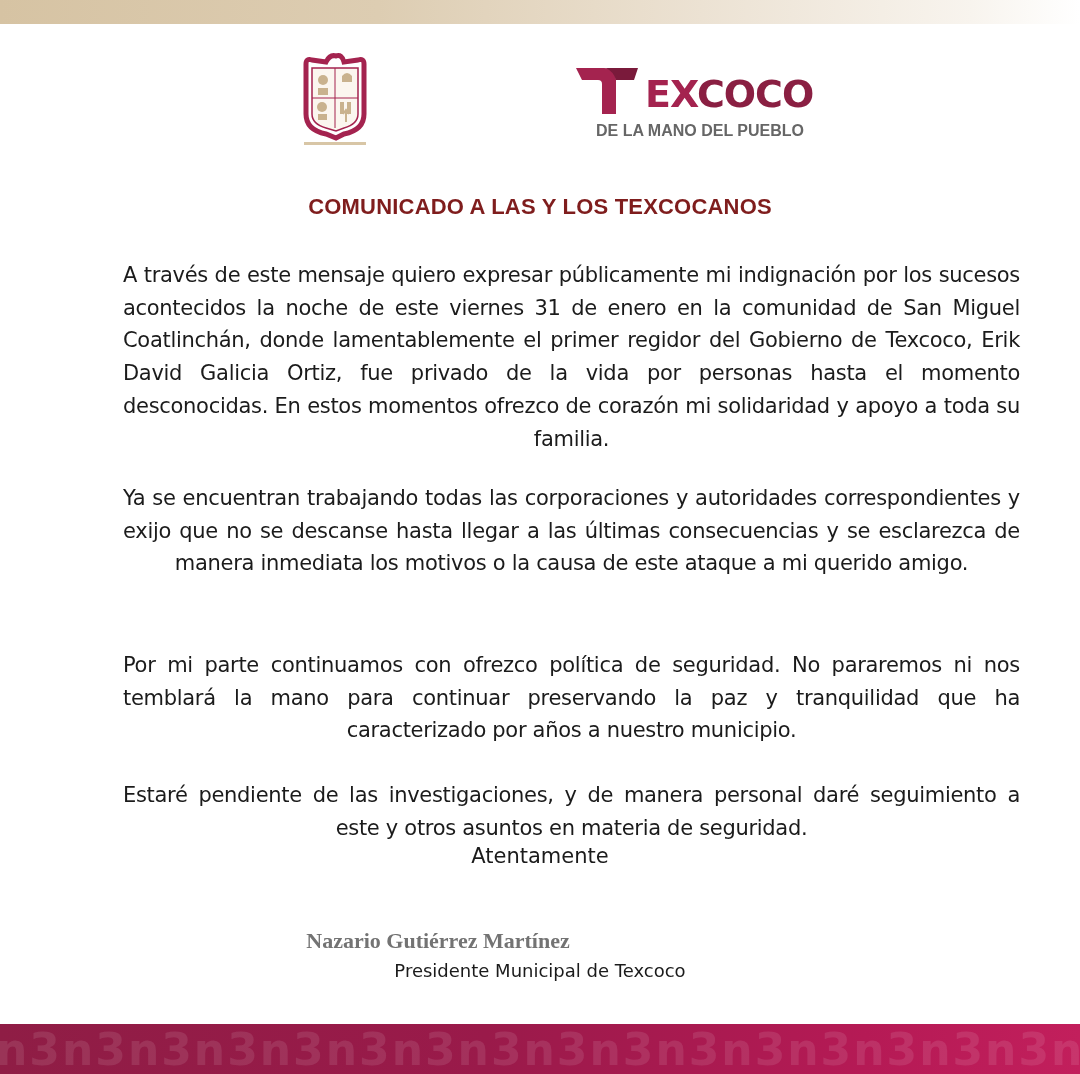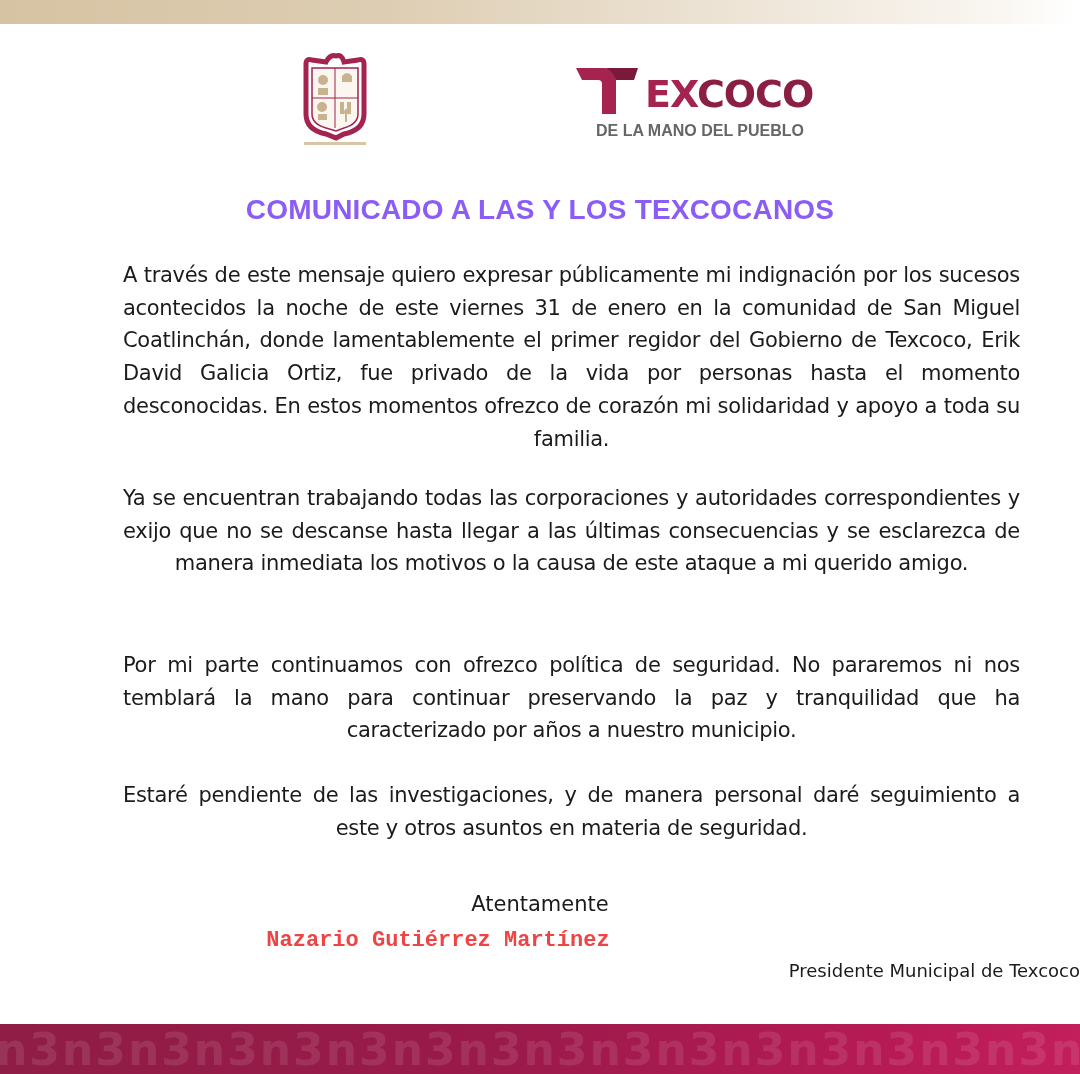--- a/index.html
+++ b/index.html
@@ -20,46 +20,46 @@
 
   .tex-logo { position: absolute; left: 576px; top: 14px; width: 210px; height: 72px; }
   .tex-mark { position: absolute; left: 0; top: 0; width: 62px; height: 48px; }
   .tex-word { position: absolute; left: 40px; top: 6px; font-family: "DejaVu Sans", sans-serif; font-weight: bold; font-size: 38px; letter-spacing: -1px; line-height: 44px; padding-left: 29px; }
   .tex-word .ex { color: #a4234f; }
   .tex-word .coco { color: #8a1f42; }
   .tex-sub { position: absolute; left: 20px; top: 56px; font-family: Liberation Sans, sans-serif; font-weight: bold; font-size: 16px; color: #666666; letter-spacing: 0; white-space: nowrap; }
 
   .title {
     position: absolute; top: 194px; left: 0; width: 1080px; text-align: center;
-    font-family: "Liberation Sans", sans-serif; font-weight: bold; font-size: 28px; color: #8b5cf6;
+    font-family: "Liberation Sans", sans-serif; font-weight: bold; font-size: 22px; color: #7f1d1d;
     letter-spacing: 0.2px;
   }
 
   .body-text {
     position: absolute; left: 87px; width: 897px;
     font-family: "DejaVu Sans", sans-serif; font-size: 21px; line-height: 32.7px; color: #1b1b1b;
     text-align: justify; text-align-last: center;
     letter-spacing: -0.3px;
     margin-left: 36px;
   }
   .p1 { top: 259px; }
   .p2 { top: 482px; }
   .p3 { top: 649px; }
   .p4 { top: 779px; }
 
   .closing {
-    position: absolute; top: 892px; left: 0; width: 1080px; text-align: center;
+    position: absolute; top: 844px; left: 0; width: 1080px; text-align: center;
     font-family: "DejaVu Sans", sans-serif; font-size: 21px; color: #1b1b1b;
   }
   .signer-name {
     position: absolute; top: 928px; left: 0; width: 876px; text-align: center;
-    font-family: Liberation Mono, monospace; font-weight: bold; font-size: 22px; color: #ef4444;
+    font-family: Liberation Serif, serif; font-weight: bold; font-size: 22px; color: #737373;
   }
   .signer-title {
-    position: absolute; top: 960px; left: 0; width: 1080px; text-align: right;
+    position: absolute; top: 960px; left: 0; width: 1080px; text-align: center;
     font-family: "DejaVu Sans", sans-serif; font-size: 18px; color: #1b1b1b;
   }
 
   .bottom-band {
     position: absolute; left: 0; top: 1024px; width: 1080px; height: 50px;
     background: linear-gradient(90deg, #8f1d45 0%, #9a1a4a 45%, #b51a55 80%, #c21f5c 100%);
     overflow: hidden;
   }
   .pattern {
     position: absolute; left: -4px; top: 4px; white-space: nowrap;

